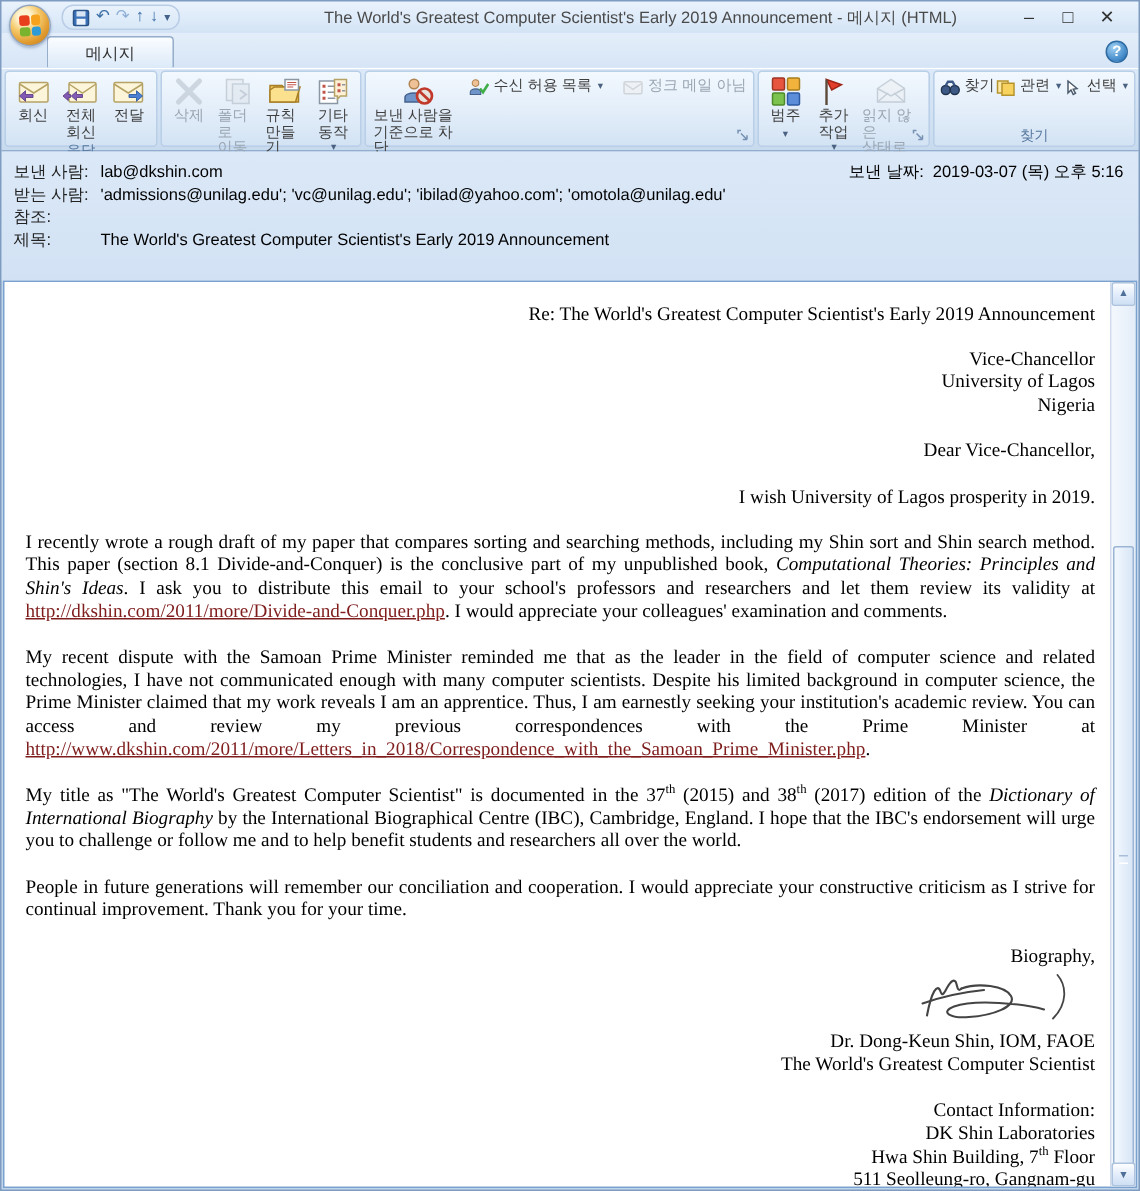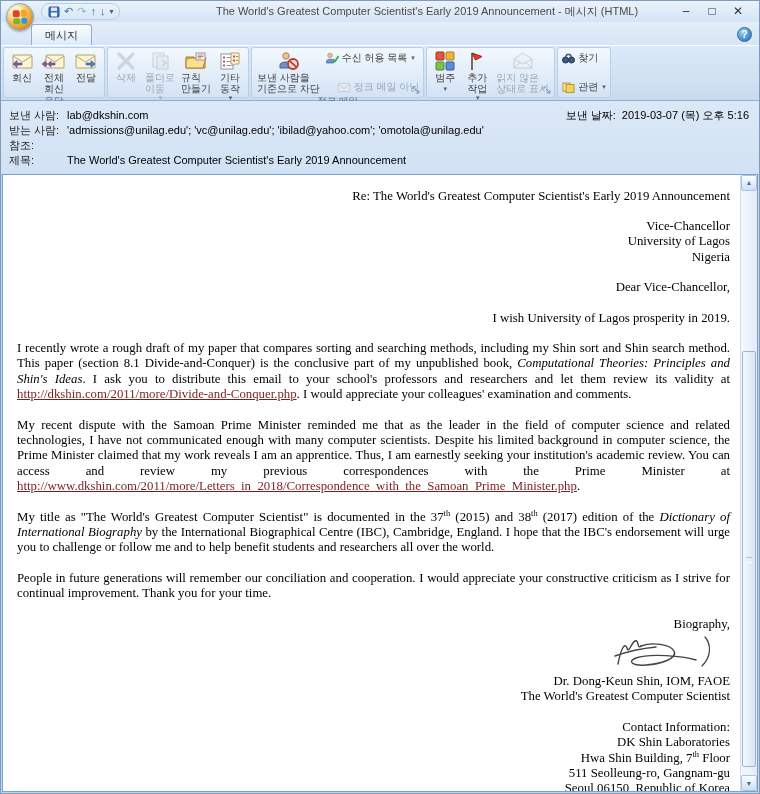--- a/index.html
+++ b/index.html
@@ -25,21 +25,21 @@
   .qat .qicon.faded { color:#8fb0d6; }
   .qat .qdd { font-size:8px; color:#44618a; }
   .title-text { flex:1; text-align:center; font-size:11px; color:#4a4a4a; padding-left:160px; padding-right:66px;
                 white-space:nowrap; overflow:hidden; }
   .win-controls { position:absolute; right:8px; top:0; height:21px; display:flex; align-items:center; gap:0; }
   .win-btn { width:26px; text-align:center; font-size:12px; color:#333; cursor:default; line-height:21px; }
 
   
   .tabrow { height:23px; background:linear-gradient(#e4eefa,#d6e5f6); position:relative; flex:0 0 auto;
             display:flex; align-items:flex-end; }
-  .ribbon-tab { margin-left:30px; height:21px; padding:0 13px; font-size:11px; color:#333;
+  .ribbon-tab { margin-left:30px; height:21px; padding:0 25px; font-size:11px; color:#333;
                 background:linear-gradient(#fbfdff,#e8f1fb 60%,#dcebf9);
                 border:1px solid #97aecb; border-bottom:none; border-radius:3px 3px 0 0;
                 display:flex; align-items:center; }
   .help-btn { position:absolute; right:7px; bottom:3px; width:15px; height:15px; border-radius:50%;
               background:radial-gradient(circle at 35% 30%, #9fd0f2, #3f87c8 70%, #2a69a8);
               border:1px solid #2f6aa0; color:#fff; font-size:10px; font-weight:bold;
               display:flex; align-items:center; justify-content:center; }
 
   
   .ribbon { height:56px; background:linear-gradient(#dbe9f8,#cfe0f2 70%,#c7daee);
@@ -52,21 +52,21 @@
                   white-space:nowrap; padding:0 10px; }
   .launcher { position:absolute; right:2px; bottom:2px; width:9px; height:9px; opacity:.8; }
   .bigbtn { display:flex; flex-direction:column; align-items:center; text-align:left;
             padding:2px 3px 0 3px; border-radius:3px; min-width:32px; }
   .bigbtn .blabel { font-size:10px; line-height:10.5px; color:#3f3f3f; white-space:pre-line; margin-top:2px; }
   .bigbtn.disabled .blabel { color:#9aa6b2; }
   .bigbtn .icon, .smallbtn .icon { flex:0 0 auto; }
   .caret { font-size:7px; color:#4a627f; margin-left:1px; }
   .bigbtn.disabled .caret { color:#a4afba; }
   .caret-below { font-size:7px; color:#4a627f; display:block; margin-top:1px; }
-  .smallcol { display:flex; flex-direction:column; gap:17px; padding:3px 2px 0 2px; }
+  .smallcol { display:flex; flex-direction:row; gap:1px; padding:3px 2px 0 2px; }
   .smallbtn { display:flex; align-items:center; gap:3px; font-size:10px; color:#3f3f3f;
               line-height:12px; white-space:nowrap; }
   .smallbtn.disabled { color:#9aa6b2;margin-left:12px; }
   .smallbtn.disabled svg { opacity:.45; filter:grayscale(1); }
   .bigbtn.disabled svg { opacity:.55; }
 
   
   .msg-header { background:linear-gradient(#dbe8f7,#d2e2f4); padding:8px 8px 6px 8px; position:relative;
                 flex:0 0 auto; font-size:11px; color:#000; }
   .hrow { display:flex; margin-bottom:2.5px; line-height:12.5px; }
@@ -337,21 +337,21 @@
       <span class="hvalue">lab@dkshin.com</span>
     </div>
     <div class="hrow">
       <span class="hlabel">받는 사람:</span>
       <span class="hvalue" style="max-width:520px">'admissions@unilag.edu'; 'vc@unilag.edu'; 'ibilad@yahoo.com'; 'omotola@unilag.edu'</span>
     </div>
     <div class="hrow">
       <span class="hlabel">참조:</span>
       <span class="hvalue"></span>
     </div>
-    <div class="hrow" style="margin-bottom:1px">
+    <div class="hrow" style="margin-bottom:14px">
       <span class="hlabel">제목:</span>
       <span class="hvalue">The World's Greatest Computer Scientist's Early 2019 Announcement</span>
     </div>
     <div class="sent-date">
       <span>보낸 날짜:</span>
       <span>2019-03-07 (목) 오후 5:16</span>
     </div>
   </div>
 
   <div class="bodyframe">

